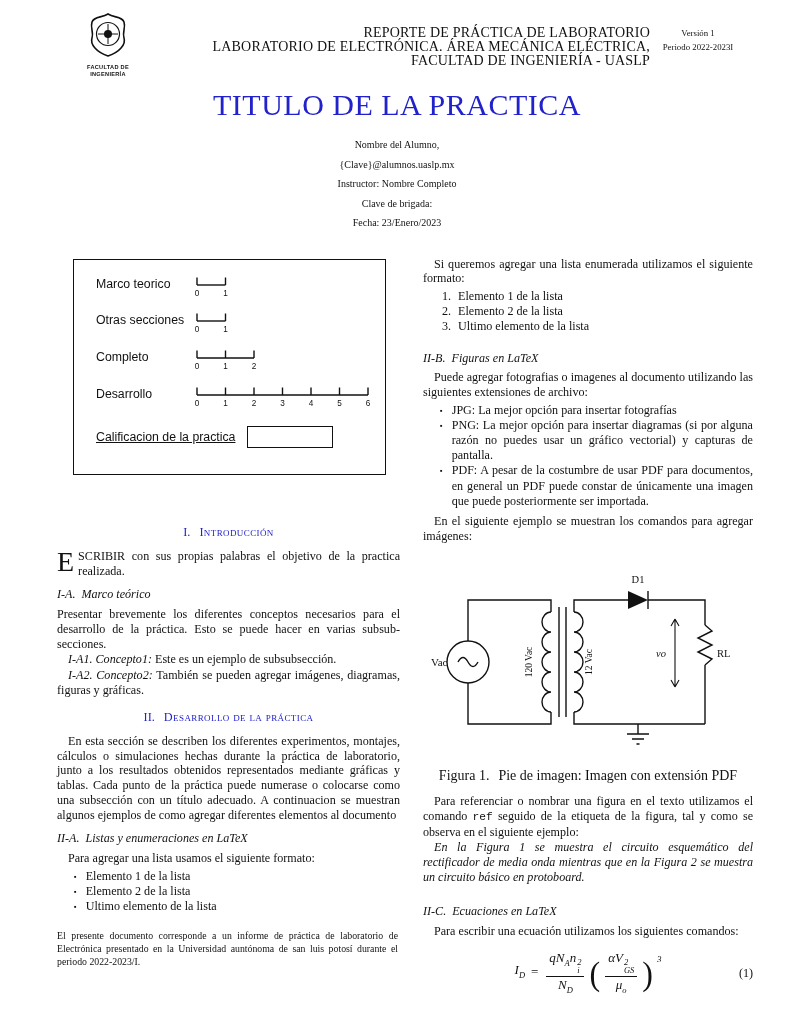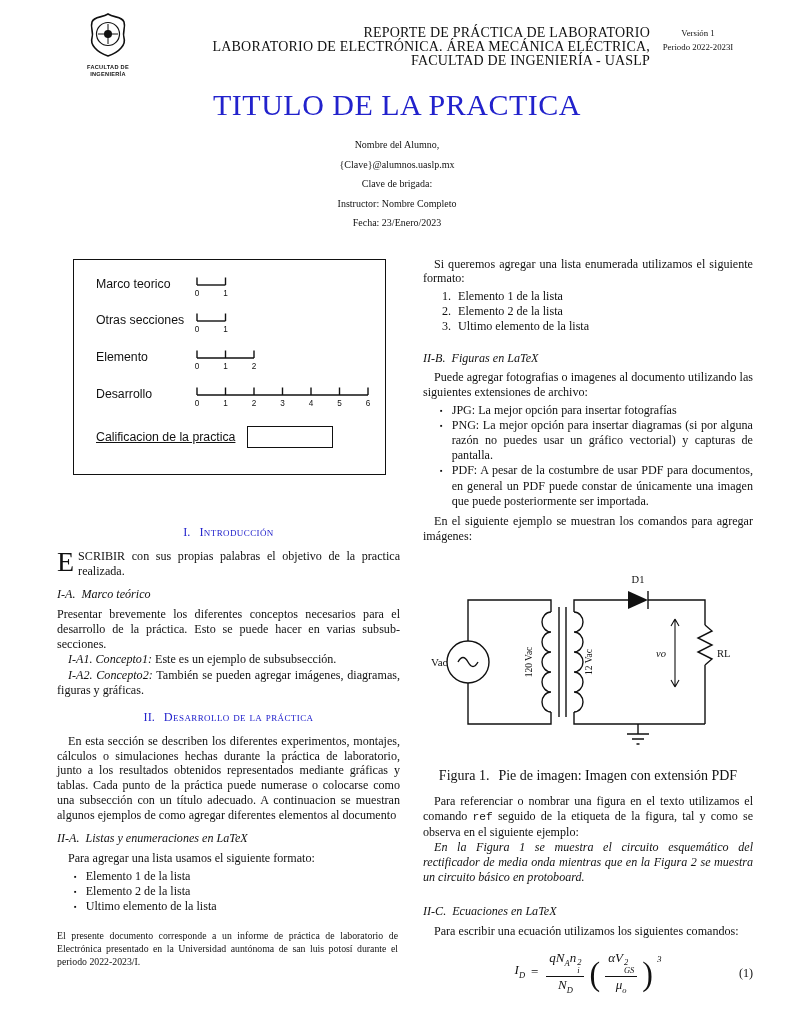--- a/index.html
+++ b/index.html
@@ -92,22 +92,22 @@
       <div>Versión 1</div>
       <div>Periodo 2022-2023I</div>
     </div>
   </div>
 
   <h1 class="title">TITULO DE LA PRACTICA</h1>
 
   <div class="authors">
     <div>Nombre del Alumno,</div>
     <div>{Clave}@alumnos.uaslp.mx</div>
+    <div>Instructor: Nombre Completo</div>
     <div>Clave de brigada:</div>
-    <div>Instructor: Nombre Completo</div>
     <div>Fecha: 23/Enero/2023</div>
   </div>
 
   <div class="cols">
 
     <div class="col left">
 
       <div class="rubric">
         <div class="rrow">
           <span class="rlabel">Marco teorico</span>
@@ -123,21 +123,21 @@
           <span class="rlabel">Otras secciones</span>
           <span class="rscale"><svg width="38.5" height="26" viewBox="0 0 38.5 26">
                 <line x1="5" y1="11" x2="33.5" y2="11" stroke="#111" stroke-width="1.4"></line>
                 <line x1="5" y1="3.5" x2="5" y2="11" stroke="#111" stroke-width="1.4"></line>
                 <text x="5" y="22" font-size="8.2" text-anchor="middle" fill="#111" font-family="Liberation Sans, sans-serif">0</text>
                 <line x1="33.5" y1="3.5" x2="33.5" y2="11" stroke="#111" stroke-width="1.4"></line>
                 <text x="33.5" y="22" font-size="8.2" text-anchor="middle" fill="#111" font-family="Liberation Sans, sans-serif">1</text>
               </svg></span>
         </div>
         <div class="rrow">
-          <span class="rlabel">Elemento</span>
+          <span class="rlabel">Completo</span>
           <span class="rscale"><svg width="67" height="26" viewBox="0 0 67 26">
                 <line x1="5" y1="11" x2="62" y2="11" stroke="#111" stroke-width="1.4"></line>
                 <line x1="5" y1="3.5" x2="5" y2="11" stroke="#111" stroke-width="1.4"></line>
                 <text x="5" y="22" font-size="8.2" text-anchor="middle" fill="#111" font-family="Liberation Sans, sans-serif">0</text>
                 <line x1="33.5" y1="3.5" x2="33.5" y2="11" stroke="#111" stroke-width="1.4"></line>
                 <text x="33.5" y="22" font-size="8.2" text-anchor="middle" fill="#111" font-family="Liberation Sans, sans-serif">1</text>
                 <line x1="62" y1="3.5" x2="62" y2="11" stroke="#111" stroke-width="1.4"></line>
                 <text x="62" y="22" font-size="8.2" text-anchor="middle" fill="#111" font-family="Liberation Sans, sans-serif">2</text>
               </svg></span>
         </div>

